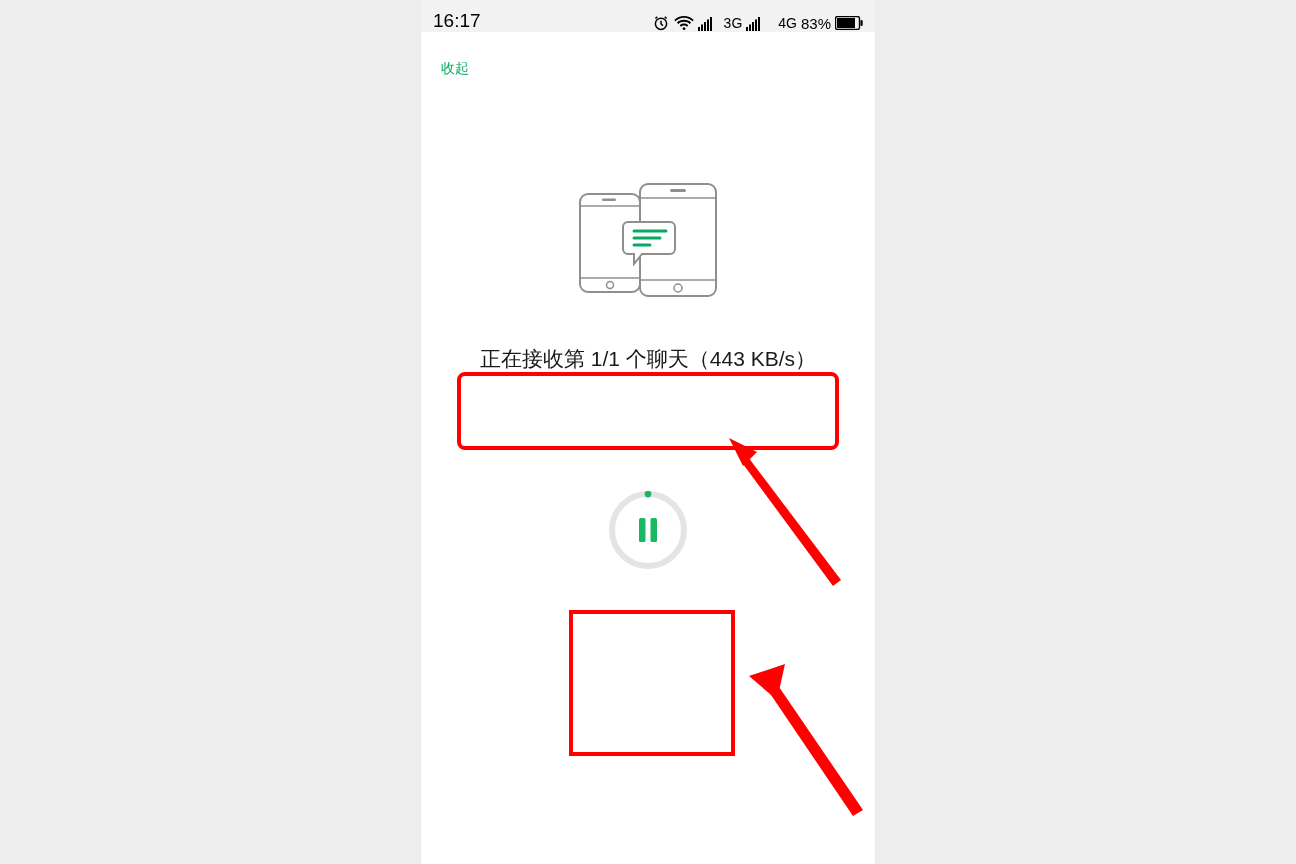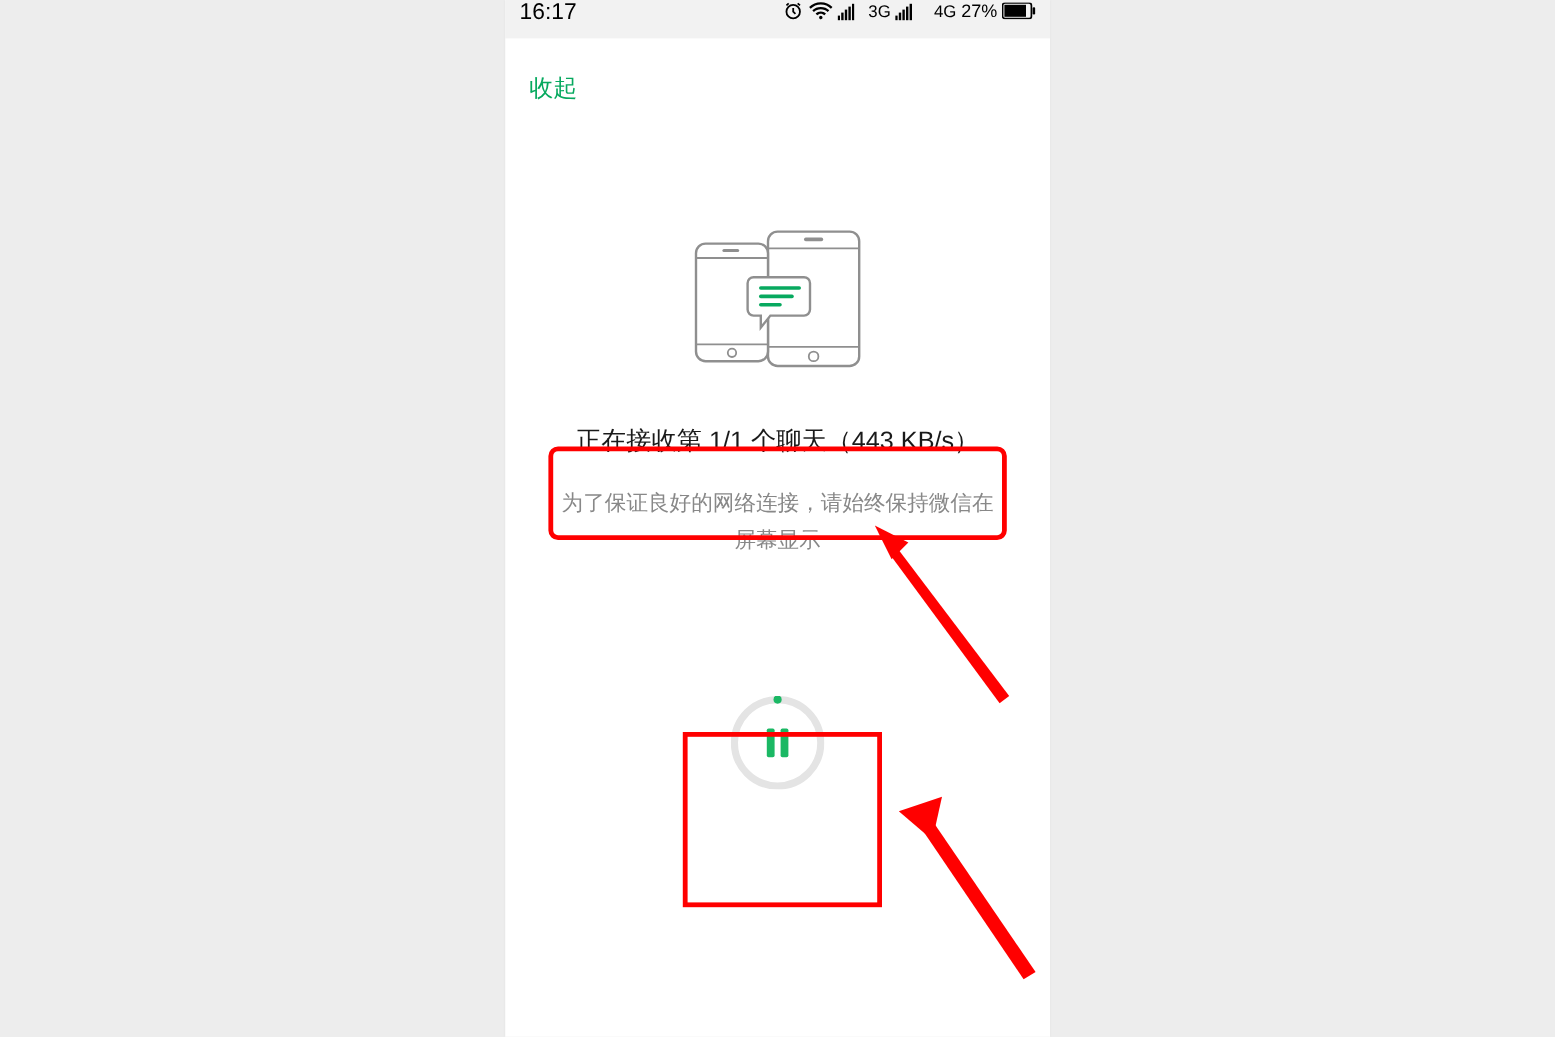--- a/index.html
+++ b/index.html
@@ -16,42 +16,42 @@
       width: 454px;
       height: 864px;
       background: #ffffff;
       position: relative;
       box-shadow: 0 0 2px rgba(0,0,0,0.05);
     }
     .status-bar {
       height: 32px;
       background: #f2f2f2;
       display: flex;
-      align-items: flex-start;
+      align-items: flex-end;
       justify-content: space-between;
       padding: 0 12px;
       font-size: 17px;
       font-weight: 600;
       color: #000;
     }
     .status-left {
       font-size: 19px;
       font-weight: 500;
     }
     .status-right {
       display: flex;
       align-items: center;
       gap: 4px;
       font-size: 15px;
       font-weight: 500;
     }
     .status-right svg { display: block; }
     .collapse-btn {
       color: #07a95f;
-      font-size: 20px;
+      font-size: 14px;
       padding: 28px 20px 10px 20px;
       display: inline-block;
       cursor: pointer;
       font-weight: 400;
     }
     .illustration {
       width: 100%;
       display: flex;
       justify-content: center;
       margin-top: 92px;
@@ -134,21 +134,21 @@
       <span style="display:flex;align-items:flex-end;gap:17px;">
         <svg width="14" height="14" viewBox="0 0 14 14" fill="#000">
           <rect x="0" y="10" width="2" height="4"></rect>
           <rect x="3" y="7.5" width="2" height="6.5"></rect>
           <rect x="6" y="5" width="2" height="9"></rect>
           <rect x="9" y="2.5" width="2" height="11.5"></rect>
           <rect x="12" y="0" width="2" height="14"></rect>
         </svg>
         <span style="font-size:14px;margin-left:1px;">4G</span>
       </span>
-      <span style="font-size:15px;">27%</span>
+      <span style="font-size:15px;">83%</span>
       <span>
         <svg width="28" height="14" viewBox="0 0 28 14">
           <rect x="0.5" y="0.5" width="24" height="13" rx="2" fill="none" stroke="#000" stroke-width="1.4"></rect>
           <rect x="2" y="2" width="18" height="10" fill="#000"></rect>
           <rect x="25.5" y="4" width="2.2" height="6" rx="1" fill="#000"></rect>
         </svg>
       </span>
     </div>
   </div>
 
@@ -175,21 +175,20 @@
       <line x1="66" y1="51" x2="98" y2="51" stroke="#07a95f" stroke-width="3" stroke-linecap="round"></line>
       <line x1="66" y1="58" x2="92" y2="58" stroke="#07a95f" stroke-width="3" stroke-linecap="round"></line>
       <line x1="66" y1="65" x2="82" y2="65" stroke="#07a95f" stroke-width="3" stroke-linecap="round"></line>
     </svg>
   </div>
 
   
   <div class="progress-text">正在接收第 1/1 个聊天（443 KB/s）</div>
 
   
-  <div class="hint-text">为了保证良好的网络连接，请始终保持微信在屏幕显示</div>
 
   
   <div class="pause-btn-wrap">
     <div class="pause-btn">
       <svg width="78" height="78" viewBox="0 0 78 78">
         <circle cx="39" cy="39" r="36" fill="none" stroke="#e4e4e4" stroke-width="6"></circle>
 
         <circle cx="39" cy="3" r="3.4" fill="#1bb864"></circle>
 
         <rect x="30" y="27" width="6.5" height="24" rx="1.5" fill="#1bb864"></rect>

